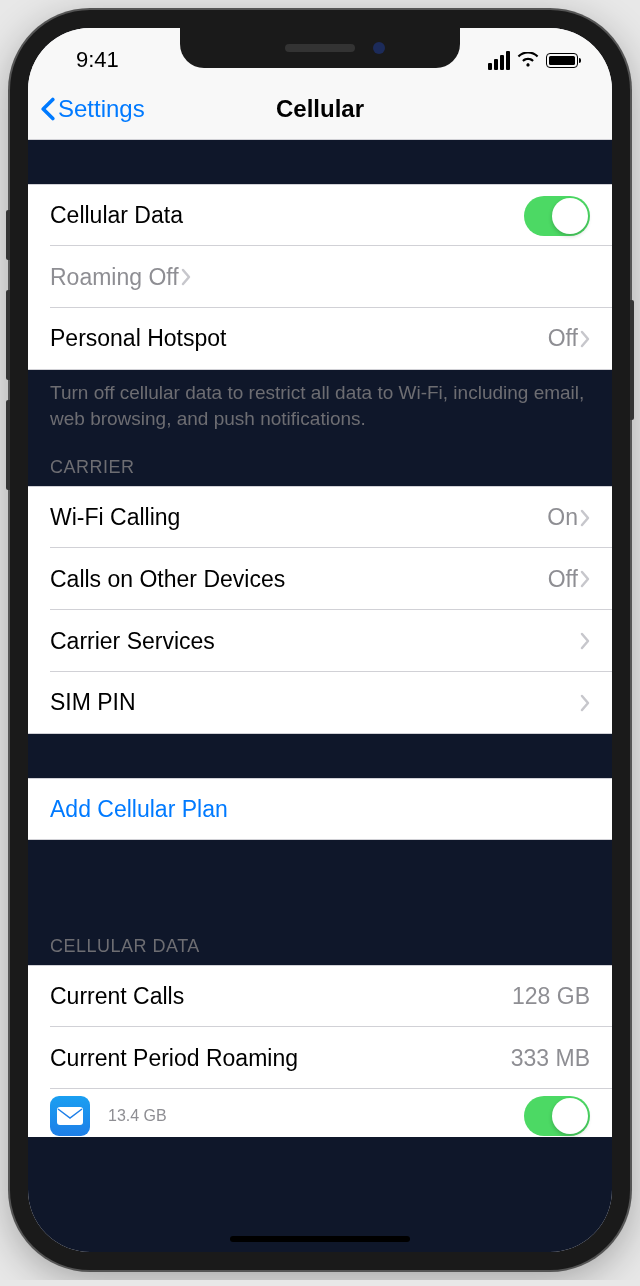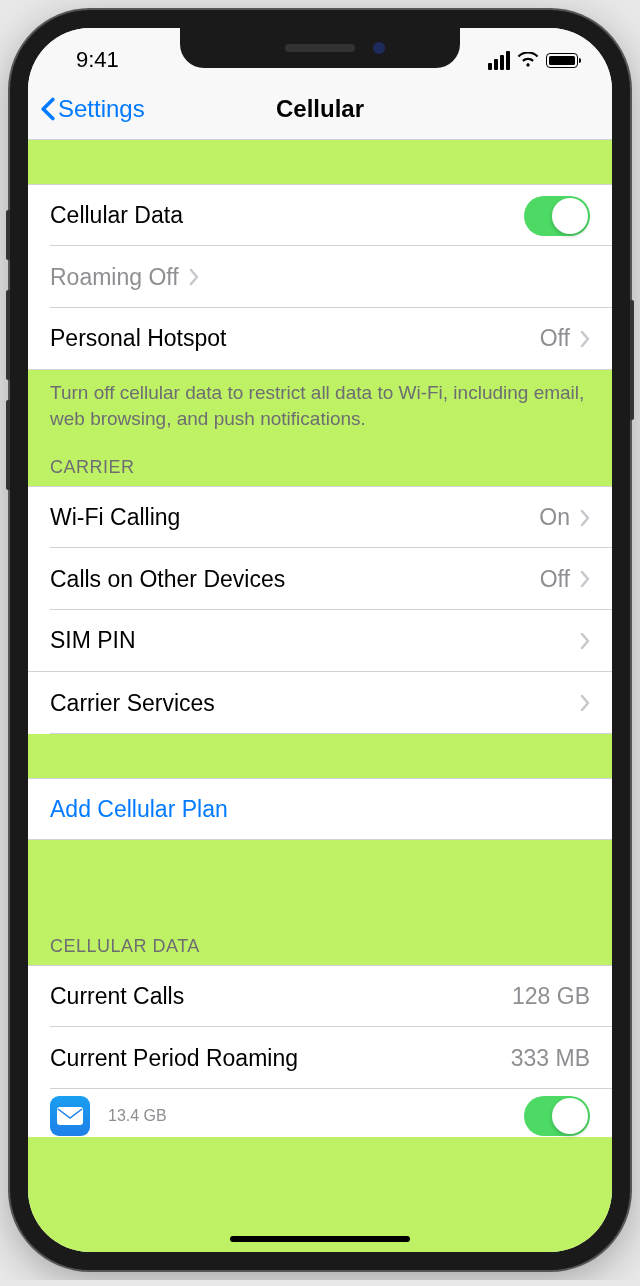--- a/index.html
+++ b/index.html
@@ -180,21 +180,21 @@
     text-align: center;
     font-size: 24px;
     font-weight: 600;
     color: #000;
     pointer-events: none;
   }
 
   .content {
     height: calc(100% - 112px);
     overflow-y: hidden;
-    background: #bef264;
+    background: #0f172a;
   }
 
   .group-spacer { height: 44px; }
   .group-spacer-lg { height: 78px; }
 
   .cell {
     background: #fff;
     display: flex;
     align-items: center;
     padding: 0 22px;
@@ -211,21 +211,21 @@
     right: 0;
     height: 1px;
     background: #d1d1d6;
   }
   .group-top { border-top: 1px solid #d1d1d6; }
   .group-bottom { border-bottom: 1px solid #d1d1d6; }
   .cell-label { flex: 1; }
   .cell-detail {
     color: #8e8e93;
     font-size: 23px;
-    margin-right: 10px;
+    margin-right: 2px;
   }
   .cell-detail-only {
     color: #8e8e93;
     font-size: 23px;
   }
   .chevron {
     color: #c7c7cc;
   }
   .chevron svg { display:block; stroke: #c7c7cc; }
 
@@ -381,30 +381,30 @@
       </div>
       <div class="cell">
         <span class="cell-label">Calls on Other Devices</span>
         <span class="cell-detail">Off</span>
         <span class="chevron">
             <svg width="10" height="18" viewBox="0 0 10 18" fill="none" stroke-width="2.5" stroke-linecap="round" stroke-linejoin="round">
               <polyline points="2,2 8,9 2,16"></polyline>
             </svg>
           </span>
       </div>
+      <div class="cell">
+        <span class="cell-label">Carrier Services</span>
+        <span class="chevron">
+            <svg width="10" height="18" viewBox="0 0 10 18" fill="none" stroke-width="2.5" stroke-linecap="round" stroke-linejoin="round">
+              <polyline points="2,2 8,9 2,16"></polyline>
+            </svg>
+          </span>
+      </div>
       <div class="cell cell-last group-bottom">
         <span class="cell-label">SIM PIN</span>
-        <span class="chevron">
-            <svg width="10" height="18" viewBox="0 0 10 18" fill="none" stroke-width="2.5" stroke-linecap="round" stroke-linejoin="round">
-              <polyline points="2,2 8,9 2,16"></polyline>
-            </svg>
-          </span>
-      </div>
-      <div class="cell">
-        <span class="cell-label">Carrier Services</span>
         <span class="chevron">
             <svg width="10" height="18" viewBox="0 0 10 18" fill="none" stroke-width="2.5" stroke-linecap="round" stroke-linejoin="round">
               <polyline points="2,2 8,9 2,16"></polyline>
             </svg>
           </span>
       </div>
 
       <div class="group-spacer"></div>
 
       <div class="cell cell-last group-top group-bottom">

